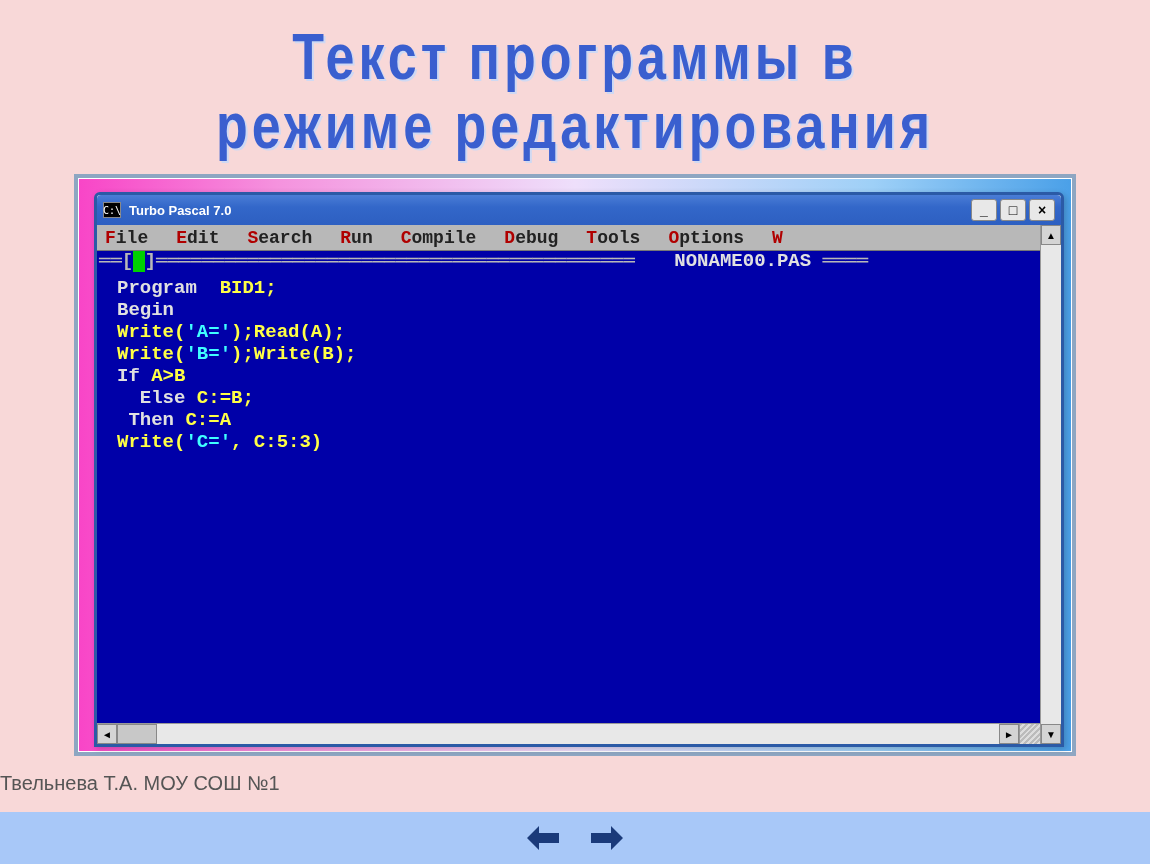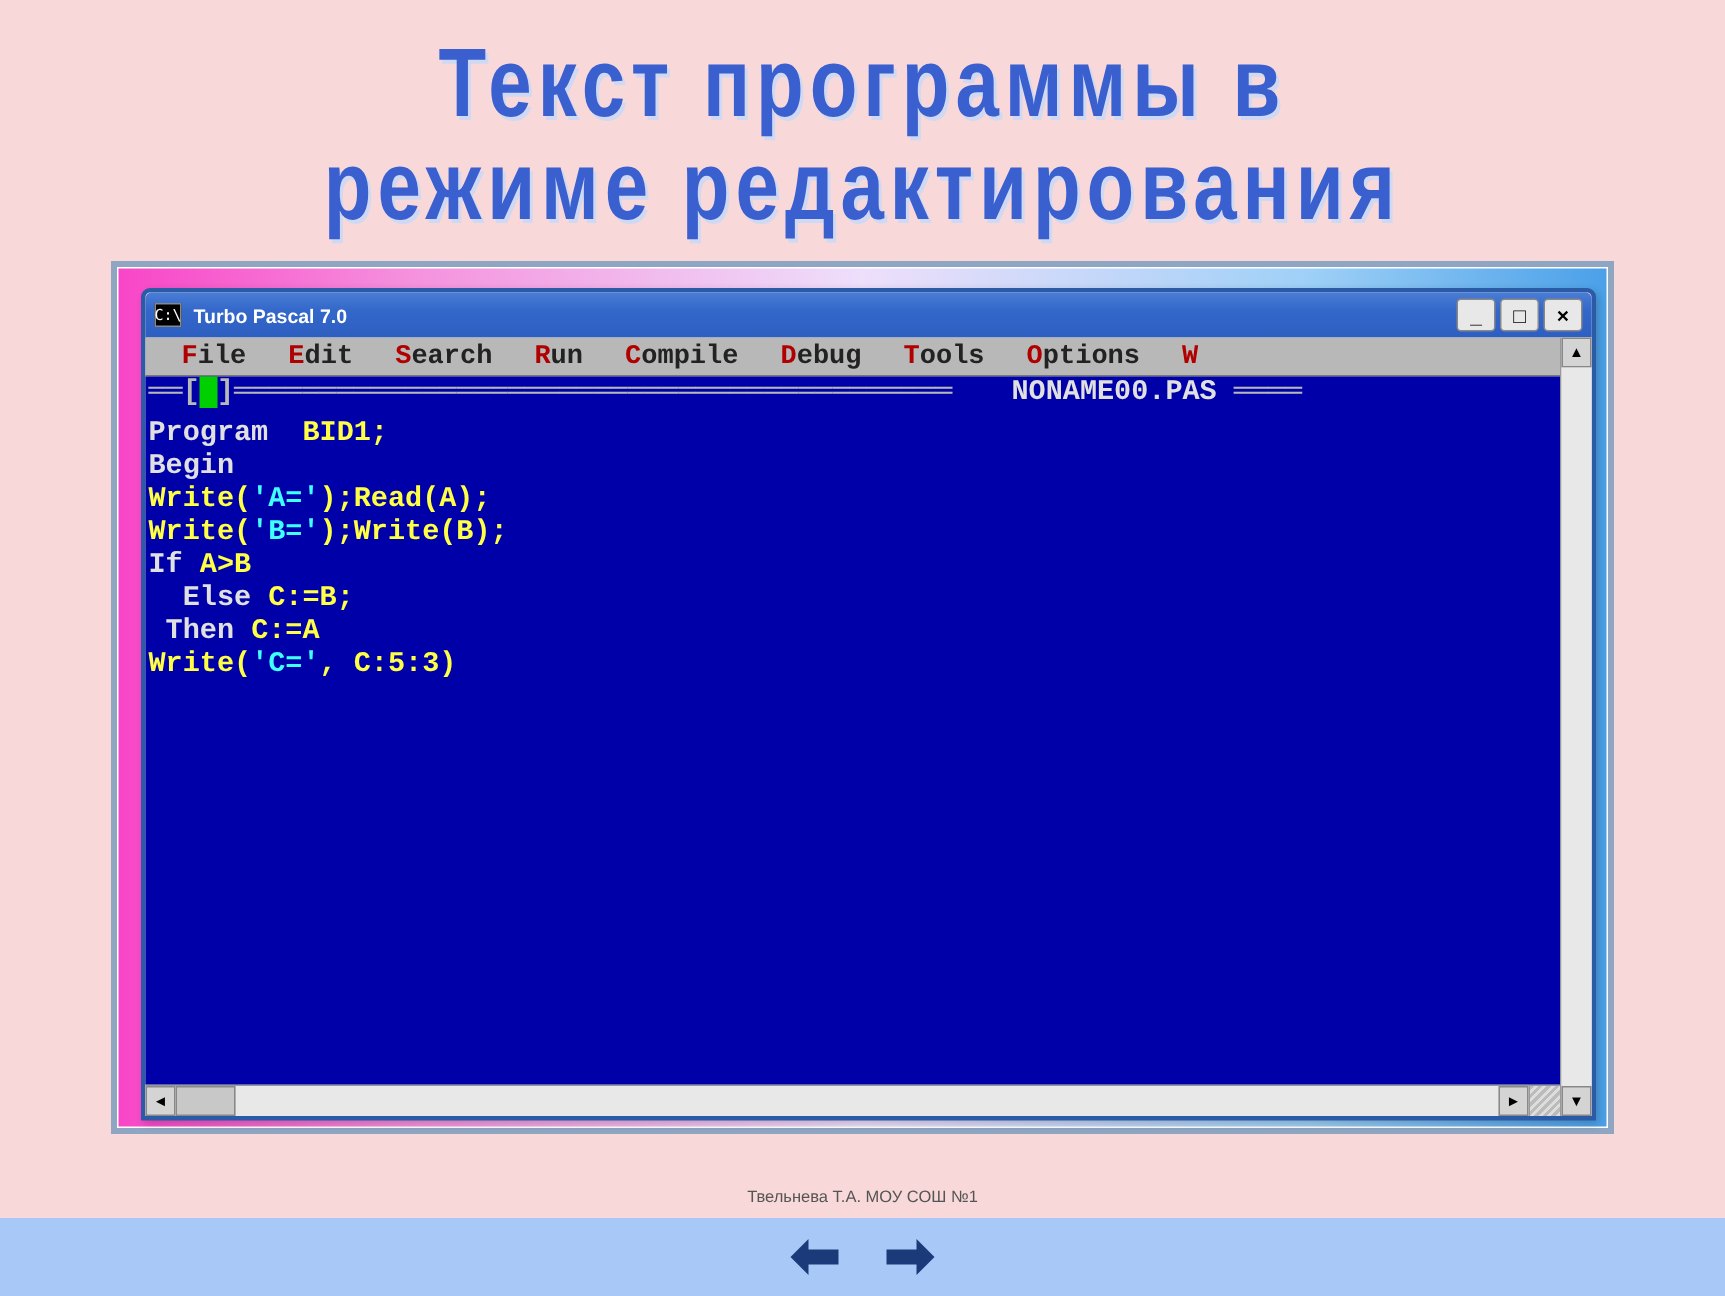--- a/index.html
+++ b/index.html
@@ -68,21 +68,21 @@
   font-size: 10px; cursor: pointer;
 }
 .vscroll .track { flex: 1; background: #e8e8e8; }
 .menubar {
   height: 26px;
   background: #b8b8b8;
   border-bottom: 1px solid #777;
   font-family: "Courier New", monospace;
   font-size: 18px; font-weight: bold;
   display: flex; align-items: center;
-  padding: 0 24px;
+  padding: 0 8px;
 }
 .menu-item { margin-right: 28px; color: #222; cursor: pointer; white-space: pre; }
 .menu-item .hot { color: #b00000; }
 .editor {
   flex: 1;
   background: #0000a8;
   font-family: "Courier New", monospace;
   font-size: 19px; font-weight: bold;
   color: #ffff55;
   padding: 0;
@@ -92,39 +92,39 @@
 .editor .frameline {
   color: #b8b8b8;
   white-space: pre;
   font-size: 19px;
   line-height: 20px;
   padding: 0 2px;
 }
 .editor .frameline .fname { color: #e0e0e0; margin-left: 28px; }
 .editor .frameline .cursor { background: #00d000; color:#00d000; }
 .code {
-  padding: 6px 2px 0;
+  padding: 6px 20px 0;
   line-height: 22px;
 }
 .code-line { white-space: pre; }
 .cw { color: #e0e0e0; } 
 .cy { color: #ffff45; } 
 .cc { color: #40ffff; } 
 .hscroll {
   height: 21px; background: #e2e2e2; border-top: 1px solid #999;
   display: flex;
 }
 .hscroll .track { flex: 1; background: #e8e8e8; }
 .hscroll .thumb { width: 40px; height: 100%; background: #c8c8c8; border: 1px solid #888; }
 .corner { width: 21px; height: 21px; background: #d0d0d0; border-left:1px solid #999; border-top:1px solid #999;
   background-image: repeating-linear-gradient(135deg,#bbb 0 2px,#ddd 2px 4px); }
 .bottom-grid { display: flex; }
 .footer-text {
   position: absolute; left: 0; right: 0; top: 772px;
-  text-align: center; font-size: 11px; color: #555; margin-top: 20px;
+  text-align: left; font-size: 20px; color: #555;
 }
 .nav-bar {
   position: absolute; left: 0; right: 0; bottom: 0; height: 52px;
   background: #a8c8f8;
   display: flex; align-items: center; justify-content: center; gap: 24px;
 }
 .nav-btn {
   width: 40px; height: 30px;
   display: flex; align-items: center; justify-content: center;
   cursor: pointer;

